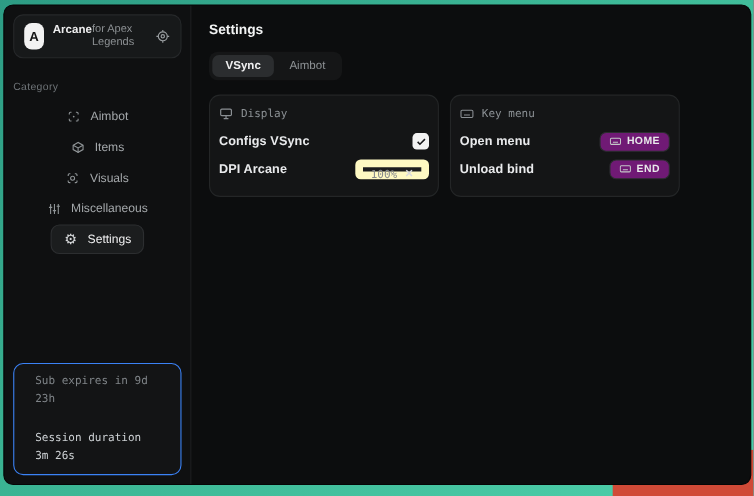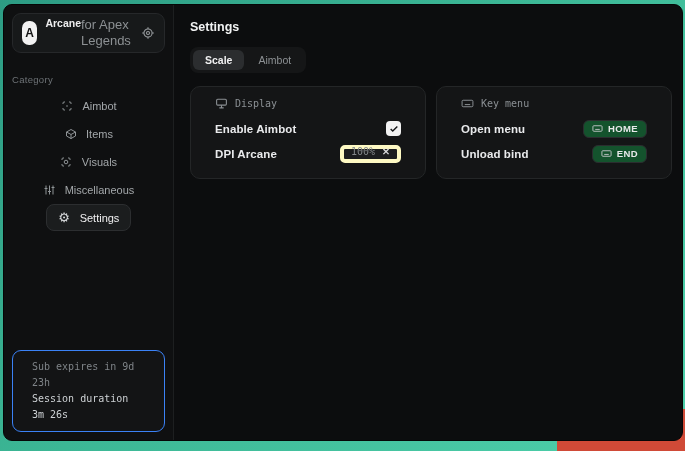--- a/index.html
+++ b/index.html
@@ -17,66 +17,66 @@
 
   
   .sidebar { width:170px; flex:0 0 170px; background:#0f1011; border-right:1px solid #1d1f20;
     display:flex; flex-direction:column; }
   .brand-card { margin:8px; height:40px; border:1px solid #26282a; background:#17191a;
     border-radius:9px; display:flex; align-items:center; padding:0 9px; gap:8px; }
   .brand-logo { width:24px; height:24px; background:#f2f2f2; border-radius:7px; color:#141414;
     font-weight:bold; font-size:12px; display:flex; align-items:center; justify-content:center; }
   .brand-text { display:flex; line-height:1.25; }
   .brand-title { font-size:10.5px; font-weight:bold; color:#ededee; }
-  .brand-subtitle { font-size:13px; color:#8c9093; }
+  .brand-subtitle { font-size:10px; color:#8c9093; }
   .brand-icon { margin-left:auto; color:#9a9ea1; display:flex; }
 
   .category-label { margin:13px 0 7px 8px; font-size:9.5px; color:#6e7377; letter-spacing:.3px; }
 
   .nav { padding:0 6px; display:flex; flex-direction:column; gap:1px;align-items:center; }
   .nav-item { height:27px; display:flex; align-items:center; gap:9px; padding:0 11px;
     border:1px solid transparent; border-radius:8px; color:#a3a7aa; font-size:11px; cursor:pointer; }
   .nav-item .ico { display:flex; color:#8f9497; width:13px; justify-content:center; }
   .nav-item.active { background:#1b1d1e; border-color:#2c2e30; color:#f0f0f1; }
   .nav-item.active .ico { color:#d6d8da; }
   .gear-glyph { font-size:13px; line-height:1; }
 
   .side-spacer { flex:1; }
   .status-card { margin:8px; border:1px solid #3b82f6; background:#131415; border-radius:9px;
     padding:8px 19px; font-family:"DejaVu Sans Mono", monospace; font-size:10px; line-height:1.6; }
   .status-line1 { color:#7f8488; }
-  .status-line2 { color:#ced2d5; }
+  .status-line2 { color:#ced2d5;margin-top:20px; }
 
   
   .main { flex:1; padding:15px 16px; display:flex; flex-direction:column; }
   .page-title { font-size:12.5px; font-weight:bold; color:#f2f3f3; }
 
   .tabs { margin-top:13px; display:inline-flex; align-self:flex-start; background:#151617;
     border-radius:8px; padding:3px; gap:2px; }
   .tab { padding:4px 12px; font-size:10.5px; color:#8d9194; border-radius:6px; cursor:pointer; }
   .tab.active { background:#2b2d2f; color:#f0f0f1; font-weight:bold; }
 
   .cards { margin-top:13px; display:flex; gap:10px; }
-  .card { width:236px; background:#141516; border:1px solid #242627; border-radius:10px;
-    padding:10px 24px 12px; }
+  .card { width:209px; background:#141516; border:1px solid #242627; border-radius:10px;
+    padding:10px 8px 12px; }
   .card-header { display:flex; align-items:center; gap:7px; color:#8b9094;
     font-family:"DejaVu Sans Mono", monospace; font-size:10px; margin-bottom:6px; }
   .card-header .ico { display:flex; color:#8b9094; }
   .row { height:25px; display:flex; align-items:center; justify-content:space-between; }
   .row-label { font-size:11.5px; font-weight:bold; color:#e9eaec; letter-spacing:.1px; }
 
   .checkbox { width:15px; height:15px; background:#f2f2f2; border-radius:4px;
     display:flex; align-items:center; justify-content:center; cursor:pointer; }
 
-  .dpi-box { display:flex; align-items:flex-end; gap:7px; background:#1c1d1f; border:4px solid #fef9c3;
+  .dpi-box { display:flex; align-items:flex-start; gap:7px; background:#1c1d1f; border:7px solid #fef9c3;
     border-radius:5px; padding:2px 7px; height:18px; cursor:text; }
   .dpi-value { font-size:10px; color:#85898c; font-family:"DejaVu Sans Mono", monospace; }
   .dpi-clear { font-size:9.5px; color:#d9dadc; font-weight:bold; cursor:pointer; line-height:1; }
 
-  .keybadge { display:flex; align-items:center; gap:5px; background:#14532d; border:1px solid #2b2d2f;
+  .keybadge { display:flex; align-items:center; gap:5px; background:#701a75; border:1px solid #2b2d2f;
     border-radius:6px; padding:2px 8px; height:18px; cursor:pointer; }
   .keybadge .ico { display:flex; color:#c3c6c8; }
   .key-label { font-size:9.5px; font-weight:bold; color:#e8e9ea; letter-spacing:.4px; }
 
   svg { display:block; }
 </style>
 </head>
 <body>
 
 <div class="stage">
@@ -159,39 +159,39 @@
         <div class="status-line2">Session duration 3m 26s</div>
       </div>
 
     </div>
 
     <div class="main">
 
       <div class="page-title">Settings</div>
 
       <div class="tabs">
-        <div class="tab active">Scale</div>
+        <div class="tab active">VSync</div>
         <div class="tab">Aimbot</div>
       </div>
 
       <div class="cards">
 
         <div class="card">
           <div class="card-header">
             <span class="ico">
               <svg width="13" height="13" viewBox="0 0 24 24" fill="none" stroke="currentColor" stroke-width="2">
                 <rect x="3" y="4" width="18" height="11" rx="2"></rect>
                 <path d="M8 20h8M12 15v5"></path>
               </svg>
             </span>
             <span>Display</span>
           </div>
 
           <div class="row">
-            <span class="row-label">Enable Aimbot</span>
+            <span class="row-label">Configs VSync</span>
             <span class="checkbox">
               <svg width="10" height="10" viewBox="0 0 24 24" fill="none" stroke="#17181a" stroke-width="3.4">
                 <path d="M20 6L9 17l-5-5"></path>
               </svg>
             </span>
           </div>
 
           <div class="row">
             <span class="row-label">DPI Arcane</span>
             <span class="dpi-box">

